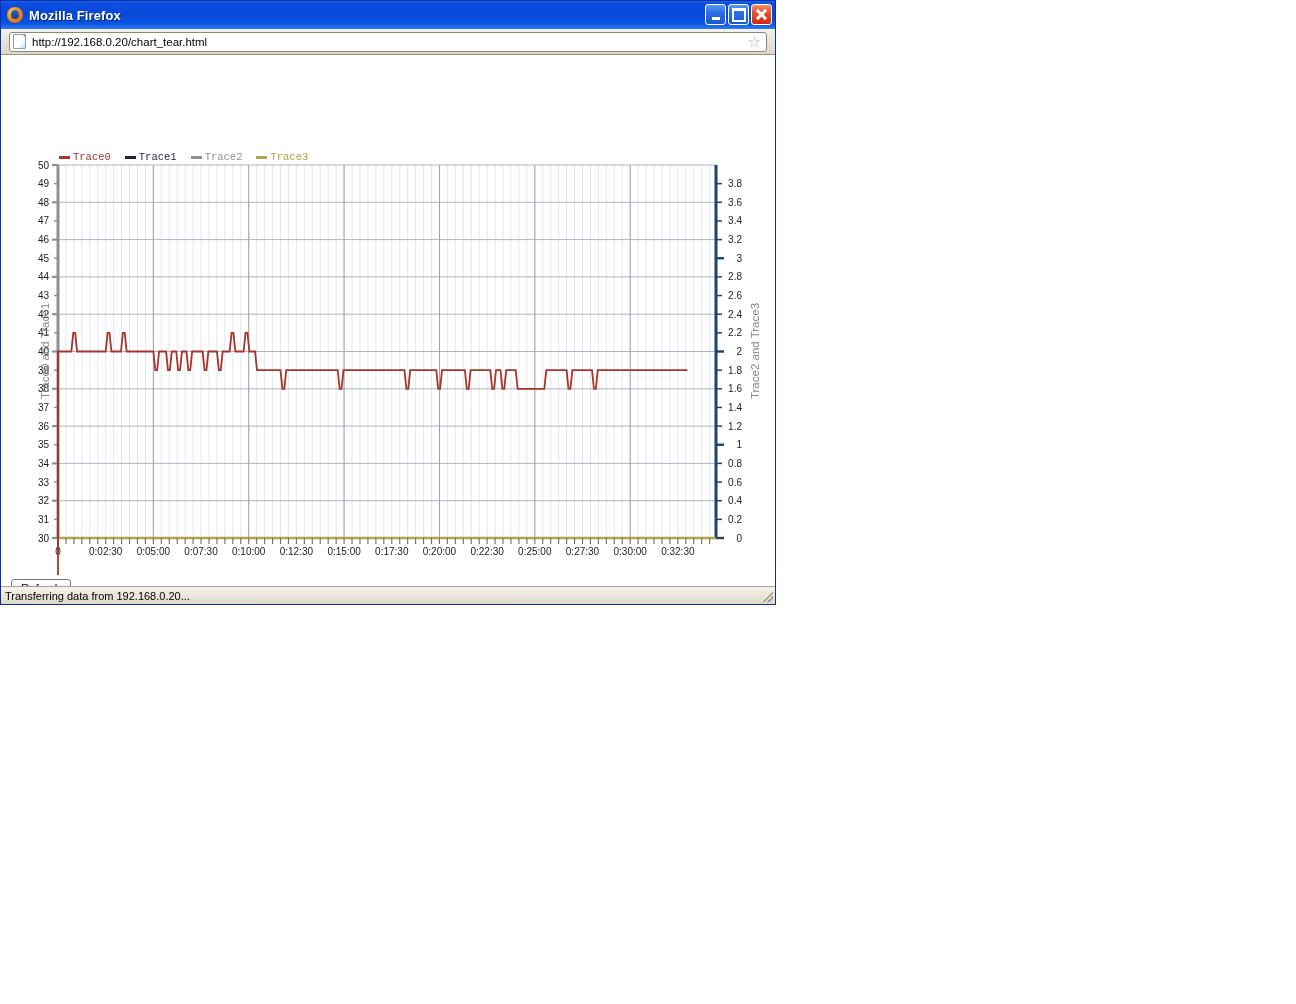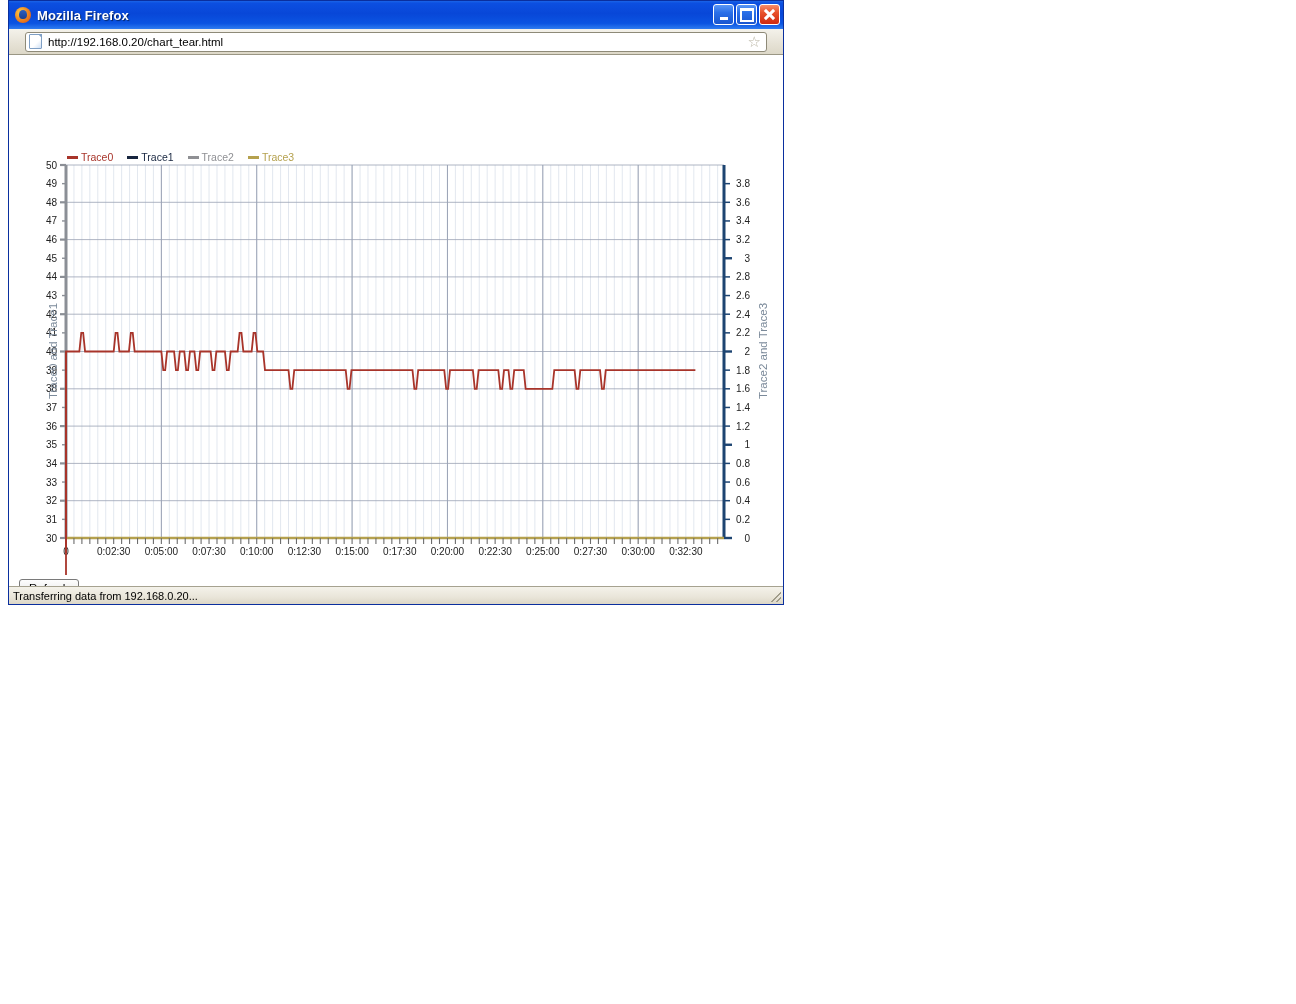--- a/index.html
+++ b/index.html
@@ -7,21 +7,21 @@
     margin: 0; padding: 0;
     width: 1296px; height: 1004px;
     background: #ffffff;
     font-family: "Liberation Sans", sans-serif;
     overflow: hidden;
   }
 
   
   #browser-window {
     position: absolute;
-    left: 8px; top: 0;
+    left: 0; top: 0;
     width: 776px; height: 605px;
     background: #0b3fd6;
     border: 1px solid #0a2f9e;
     display: flex;
     flex-direction: column;
   }
 
   
   #titlebar {
     height: 28px;
@@ -101,21 +101,21 @@
   }
   .win-btn.close .x1 { transform: rotate(45deg); }
   .win-btn.close .x2 { transform: rotate(-45deg); }
 
   
   #navbar {
     height: 26px;
     background: linear-gradient(to bottom, #f4f2eb 0%, #e7e3d7 55%, #ddd8c8 100%);
     display: flex;
     align-items: center;
-    padding: 0 16px;
+    padding: 0 8px;
     flex: 0 0 auto;
     border-bottom: 1px solid #9a9684;
   }
   #urlbar {
     flex: 1 1 auto;
     height: 20px;
     background: #ffffff;
     border: 1px solid #8e8a78;
     border-radius: 3px;
     display: flex;
@@ -204,21 +204,21 @@
     letter-spacing: 1px;
   }
   #legend {
     position: absolute;
     left: 58px; top: 96px;
     display: flex;
     gap: 14px;
     align-items: center;
     font-size: 10.5px;
   }
-  .legend-item { display: flex; align-items: center; gap: 3px; }
+  .legend-item { display: flex; align-items: center; gap: 3px; font-family: Liberation Mono, monospace; }
   .legend-swatch { width: 11px; height: 3px; display: inline-block; }
 
   #plot-wrap {
     position: absolute;
     left: 0; top: 0;
     width: 770px; height: 520px;
   }
   #plot-svg { position: absolute; left: 0; top: 0; }
 
   .axis-label-left {

